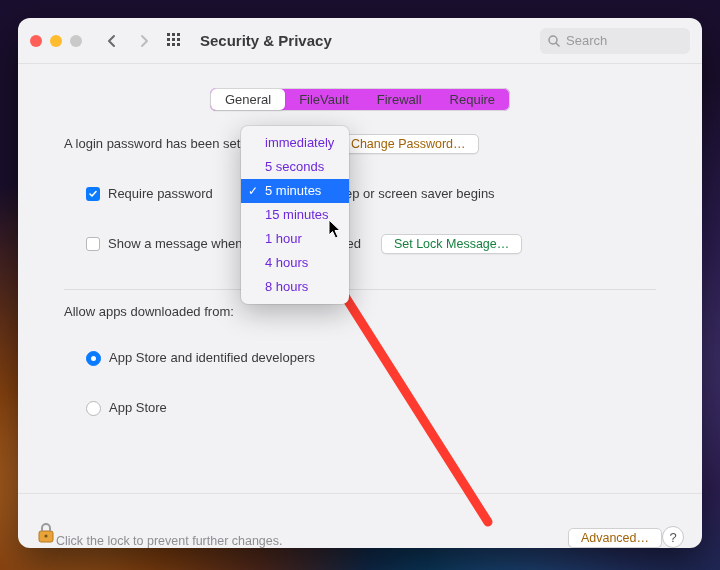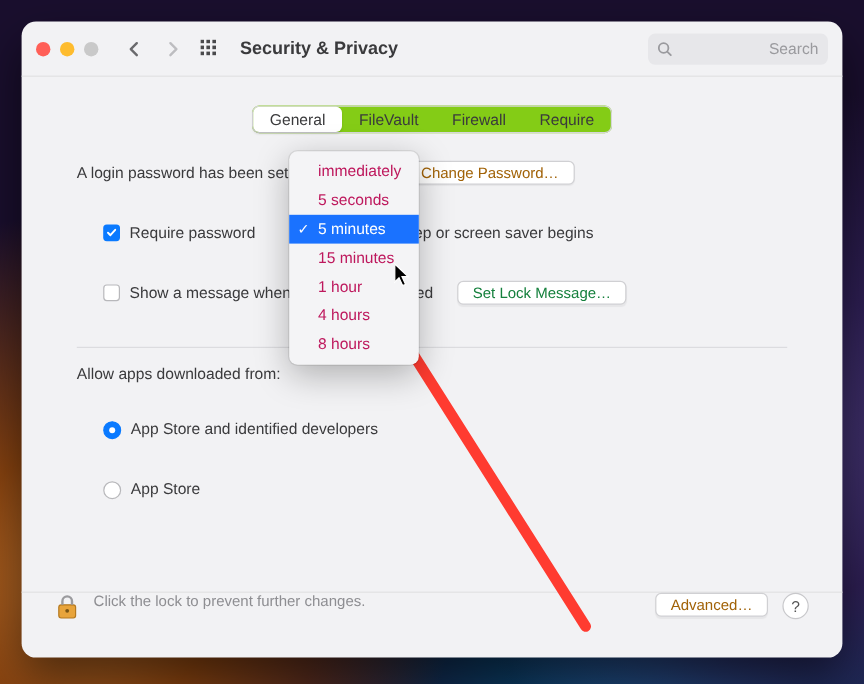--- a/index.html
+++ b/index.html
@@ -15,45 +15,45 @@
   .traffic{display:flex;gap:8px;margin-right:10px;}
   .dot{width:12px;height:12px;border-radius:50%;}
   .dot.r{background:#ff5f57;}
   .dot.y{background:#febc2e;}
   .dot.g{background:#c9c9c9;}
   .navb{width:24px;height:24px;display:flex;align-items:center;justify-content:center;color:#8a8a8d;border-radius:4px;}
   .navb.enabled{color:#555;}
   .grid-icon{width:22px;height:22px;display:flex;align-items:center;justify-content:center;}
   .wtitle{font-weight:600;font-size:15px;color:#3a3a3c;margin-left:6px;}
   .spacer{flex:1;}
-  .search{width:150px;height:26px;background:#e7e7ea;border-radius:6px;display:flex;align-items:center;padding:0 8px;gap:6px;color:#9a9a9e;font-size:13px;justify-content:space-between;}
+  .search{width:150px;height:26px;background:#e7e7ea;border-radius:6px;display:flex;align-items:center;padding:0 8px;gap:6px;color:#9a9a9e;font-size:13px;}
   .content{flex:1;padding:24px 46px 10px 46px;position:relative;}
   .tabbar{display:flex;justify-content:center;}
-  .segmented{display:flex;background:#84cc16;border-radius:6px;padding:1px;box-shadow:inset 0 0 0 1px #d6d6d9;}
+  .segmented{display:flex;background:#d946ef;border-radius:6px;padding:1px;box-shadow:inset 0 0 0 1px #d6d6d9;}
   .seg{padding:3px 14px;font-size:13px;color:#3a3a3c;border-radius:5px;}
   .seg.active{background:#fff;box-shadow:0 1px 2px rgba(0,0,0,.12);}
   .section{margin-top:22px;font-size:13px;color:#3a3a3c;}
   .row{display:flex;align-items:center;gap:8px;margin-top:10px;line-height:22px;}
   .indent{padding-left:22px;margin-top:28px;}
   .checkbox{width:14px;height:14px;border-radius:3px;display:inline-flex;align-items:center;justify-content:center;}
   .checkbox.checked{background:#0a7aff;}
   .checkbox.unchecked{background:#fff;border:1px solid #b8b8bb;}
   .btn{background:#fff;border:1px solid #d0d0d3;border-radius:5px;padding:2px 12px;font-size:12.5px;color:#a16207;box-shadow:0 1px 1px rgba(0,0,0,.05);}
   .btn.disabled{color:#15803d;}
   .gap-after{display:inline-block;width:70px;}
   hr.sep{border:none;border-top:1px solid #dcdcdf;margin:34px 0 14px 0;}
   .radio{width:15px;height:15px;border-radius:50%;border:1px solid #b8b8bb;background:#fff;display:inline-flex;align-items:center;justify-content:center;}
   .radio.sel{border-color:#0a7aff;background:#0a7aff;}
   .radio.sel::after{content:"";width:5px;height:5px;border-radius:50%;background:#fff;}
-  .footer{height:55px;border-top:1px solid #e1e1e3;display:flex;align-items:flex-start;padding:0 28px;gap:12px;font-size:12.5px;color:#8e8e92;}
+  .footer{height:55px;border-top:1px solid #e1e1e3;display:flex;align-items:flex-end;padding:0 18px;gap:0;font-size:12.5px;color:#8e8e92;}
   .circlebtn{width:22px;height:22px;border-radius:50%;border:1px solid #c8c8cb;background:#fff;display:flex;align-items:center;justify-content:center;font-size:13px;color:#555;}
 
   
   .dropdown{position:absolute;left:223px;top:62px;width:108px;background:#f4f4f6;border-radius:7px;box-shadow:0 8px 28px rgba(0,0,0,.28),0 0 0 1px rgba(0,0,0,.08);padding:5px 0;z-index:5;}
-  .dd-item{padding:3px 12px 3px 24px;font-size:13px;color:#be185d;position:relative;line-height:18px;}
+  .dd-item{padding:3px 12px 3px 24px;font-size:13px;color:#6d28d9;position:relative;line-height:18px;}
   .dd-item.sel{background:#1a72ff;color:#ffffff;}
   .dd-item.sel::before{content:"✓";position:absolute;left:7px;top:3px;font-size:12px;}
 
   
   .cursor{position:absolute;left:310px;top:155px;z-index:6;pointer-events:none;}
 
   
   .arrow{position:absolute;left:242px;top:174px;z-index:4;pointer-events:none;}
 </style>
 </head>

